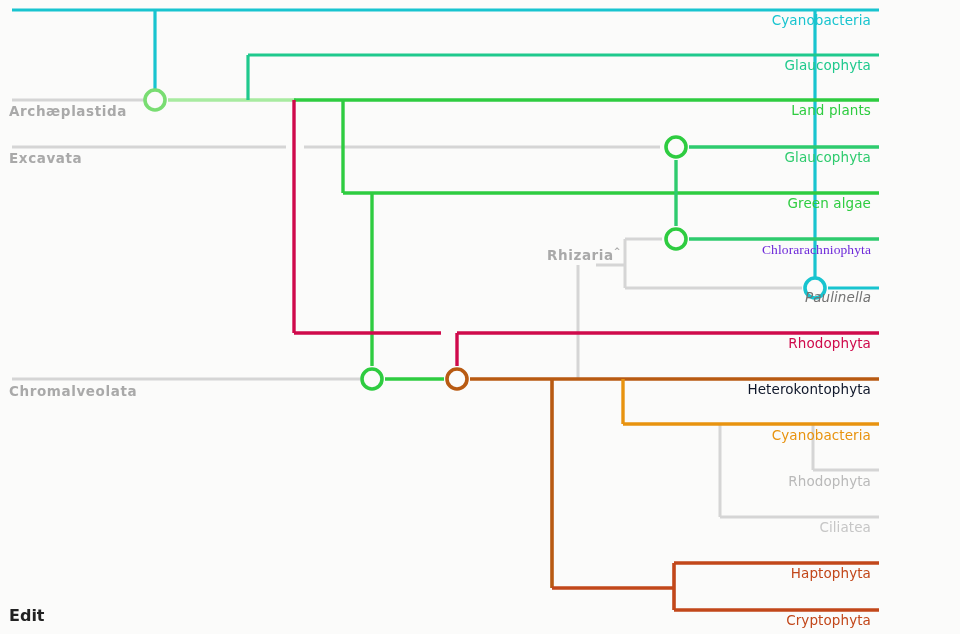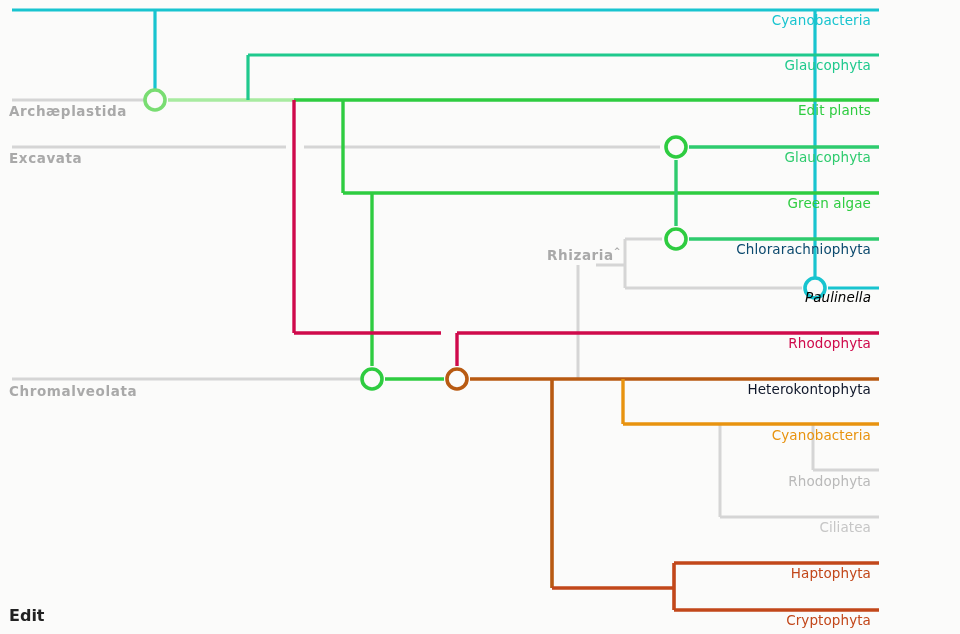--- a/index.html
+++ b/index.html
@@ -148,25 +148,25 @@
       <circle cx="676" cy="147" r="10" stroke="#2ecc40"></circle>
       <circle cx="676" cy="239" r="10" stroke="#2ecc40"></circle>
       <circle cx="815" cy="288" r="10" stroke="#18c4cf"></circle>
       <circle cx="372" cy="379" r="10" stroke="#2ecc40"></circle>
       <circle cx="457" cy="379" r="10" stroke="#b85a12"></circle>
     </g>
   </svg>
 
   <div class="tip-label right" style="right:8px; top:14px;  color:#18c4cf;">Cyanobacteria</div>
   <div class="tip-label right" style="right:8px; top:59px;  color:#1fc98d;">Glaucophyta</div>
-  <div class="tip-label right" style="right:8px; top:104px; color:#2ecc40;">Edit plants</div>
+  <div class="tip-label right" style="right:8px; top:104px; color:#2ecc40;">Land plants</div>
   <div class="tip-label right" style="right:8px; top:151px; color:#2ecb6e;">Glaucophyta</div>
   <div class="tip-label right" style="right:8px; top:197px; color:#2ecc40;">Green algae</div>
-  <div class="tip-label right" style="right:8px; top:243px; color:#0c4a6e;">Chlorarachniophyta</div>
-  <div class="tip-label right italic" style="right:8px; top:291px; color:#000000;">Paulinella</div>
+  <div class="tip-label right" style="right:8px; top:243px; color:#6d28d9;font-family:Liberation Serif, serif;">Chlorarachniophyta</div>
+  <div class="tip-label right italic" style="right:8px; top:291px; color:#737373;">Paulinella</div>
   <div class="tip-label right" style="right:8px; top:337px; color:#cf0a4b;">Rhodophyta</div>
   <div class="tip-label right" style="right:8px; top:383px; color:#0f172a;">Heterokontophyta</div>
   <div class="tip-label right" style="right:8px; top:429px; color:#e8930f;">Cyanobacteria</div>
   <div class="tip-label right" style="right:8px; top:475px; color:#b9b9b9;">Rhodophyta</div>
   <div class="tip-label right" style="right:8px; top:521px; color:#c6c6c6;">Ciliatea</div>
   <div class="tip-label right" style="right:8px; top:567px; color:#c2471a;">Haptophyta</div>
   <div class="tip-label right" style="right:8px; top:614px; color:#c2471a;">Cryptophyta</div>
 
   <div class="grp-label" style="left:9px;   top:105px;">Archæplastida</div>
   <div class="grp-label" style="left:9px;   top:152px;">Excavata</div>

